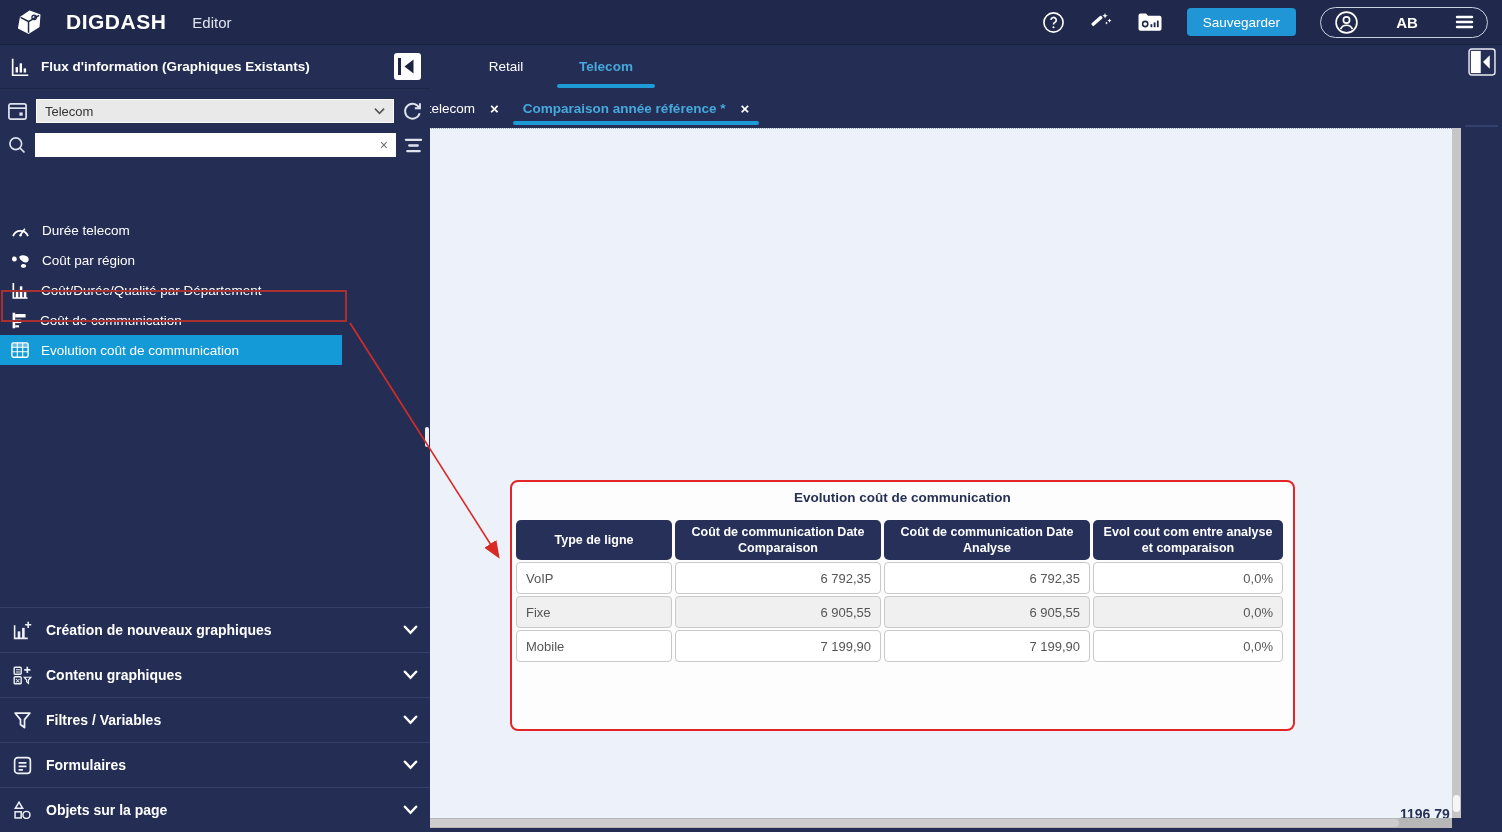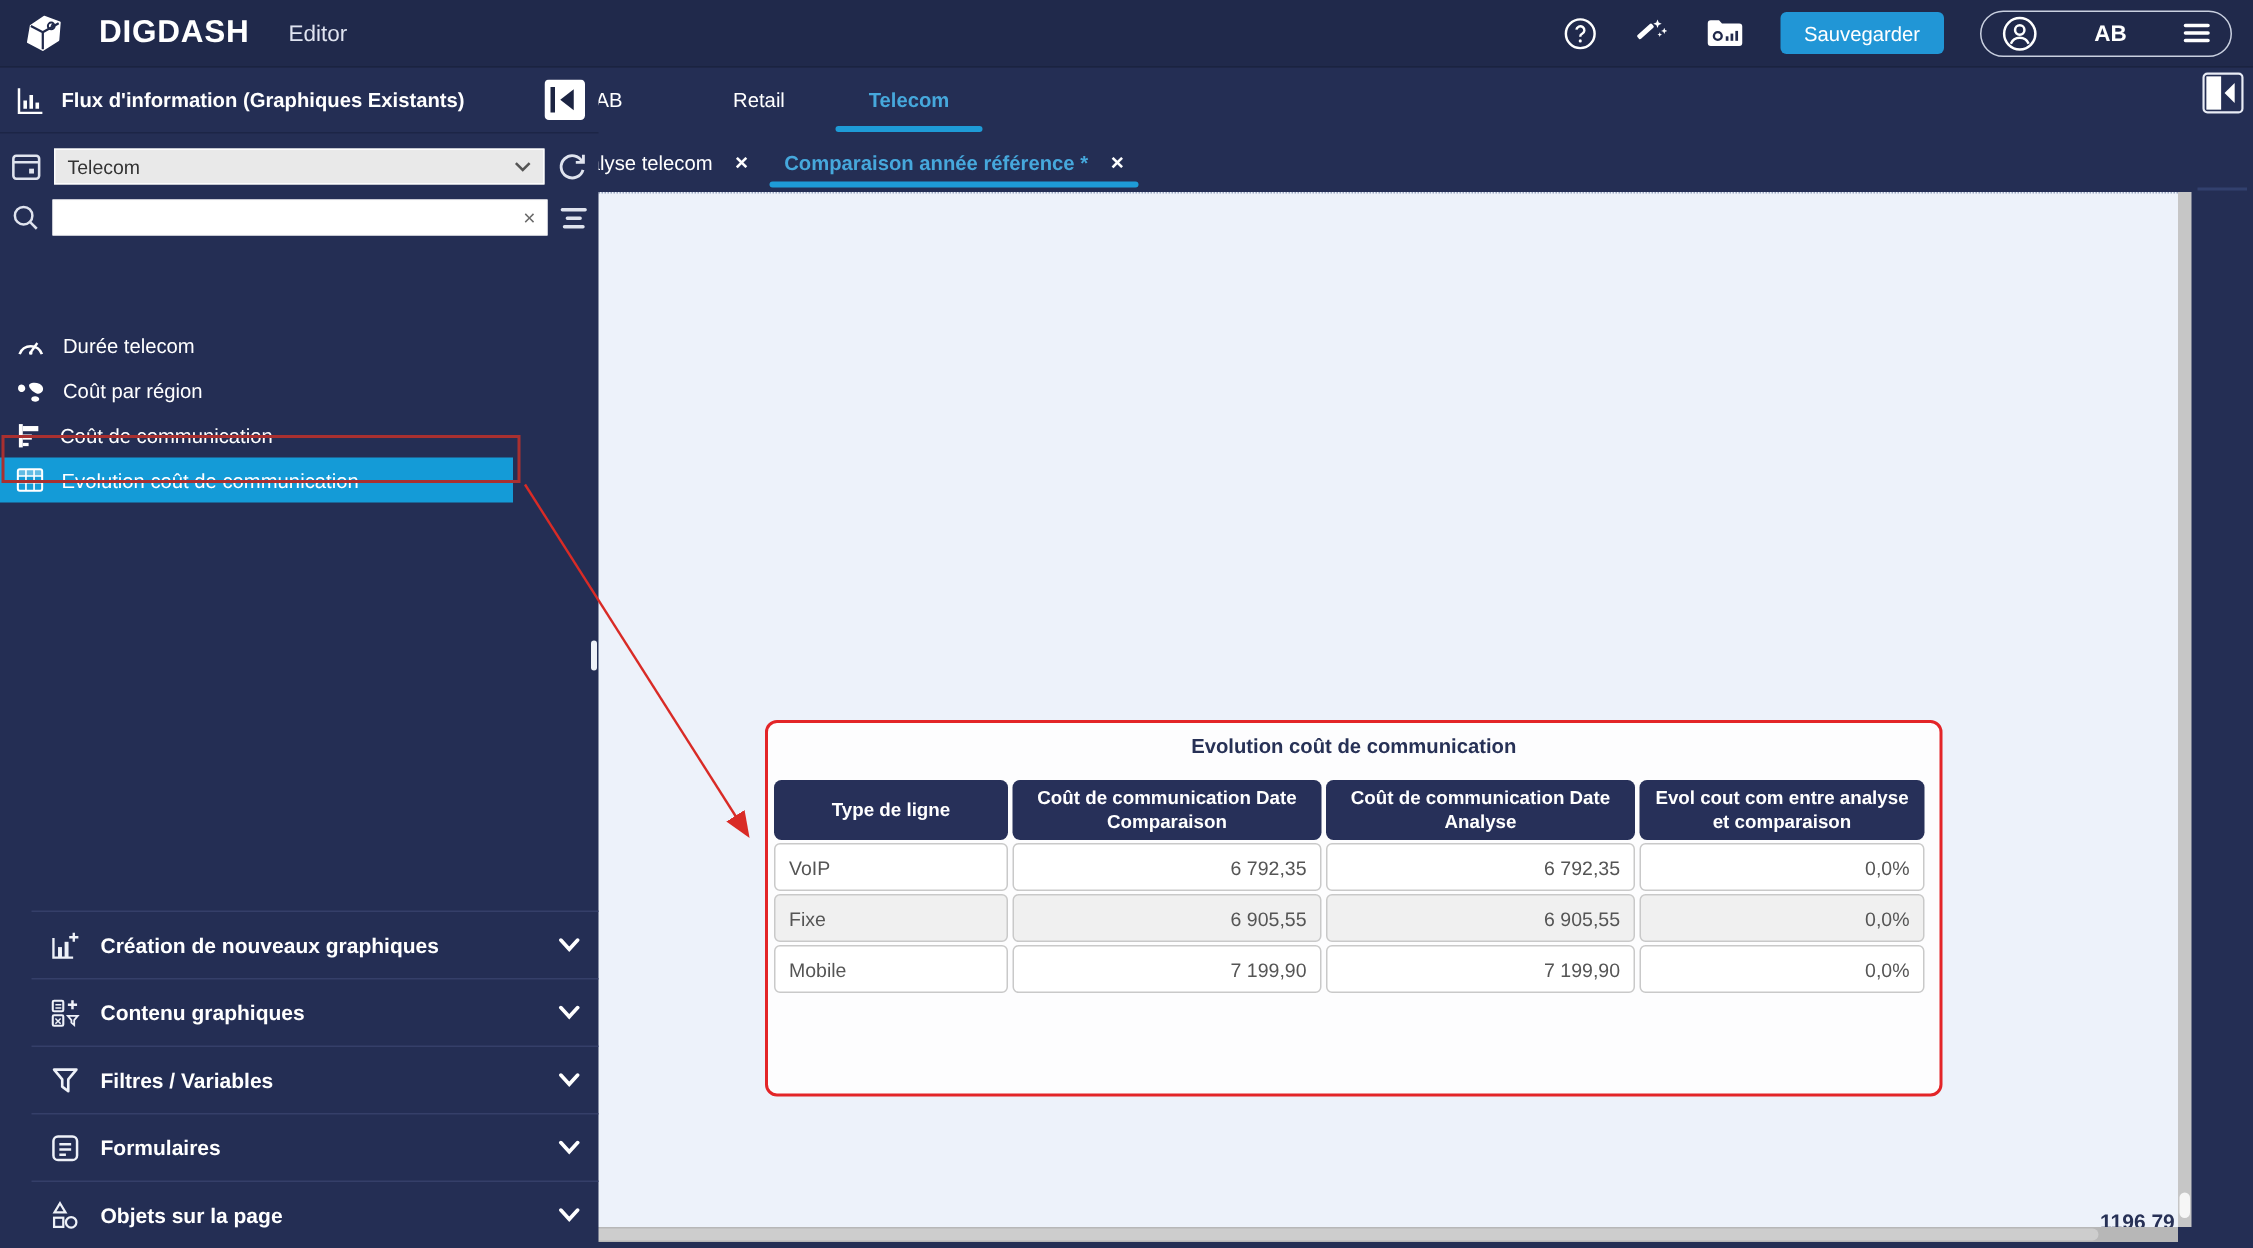--- a/index.html
+++ b/index.html
@@ -20,41 +20,41 @@
   .brand-suffix{color:#dfe3f0;font-size:15px;margin-left:4px;}
   .topbar-actions{margin-left:auto;display:flex;align-items:center;gap:24px;}
   .icon-btn{background:none;border:none;cursor:pointer;display:flex;align-items:center;}
   .save-btn{background:#2196d6;color:#fff;border:none;border-radius:4px;height:28px;
     padding:0 16px;font-size:13.5px;font-family:inherit;cursor:pointer;}
   .user-pill{display:flex;align-items:center;justify-content:space-between;gap:18px;
     border:1.5px solid #c9d0e0;border-radius:16px;height:31px;min-width:168px;padding:0 13px;cursor:pointer;}
   .user-initials{color:#fff;font-weight:bold;font-size:15px;}
 
   
-  .sidebar{position:absolute;left:0;top:45px;width:399px;bottom:0;background:#242e54;z-index:5;}
+  .sidebar{position:absolute;left:0;top:45px;width:430px;bottom:0;background:#242e54;z-index:5;}
   .sidebar-header{height:44px;display:flex;align-items:center;gap:10px;padding:0 9px;
     border-bottom:1px solid #1c2546;}
   .sidebar-title{flex:1;color:#fff;font-weight:bold;font-size:13.5px;}
   .collapse-btn{background:none;border:none;cursor:pointer;}
   .sb-row{display:flex;align-items:center;gap:8px;margin:10px 7px 0 7px;height:24px;}
   .select{flex:1;height:24px;background:#e9e9e9;border:1px solid #fcfcfc;display:flex;
     align-items:center;justify-content:space-between;padding:0 8px;font-size:13px;color:#333;cursor:pointer;}
   .search-box{flex:1;height:24px;background:#fff;border:1px solid #fcfcfc;display:flex;align-items:center;}
   .search-box input{flex:1;border:none;outline:none;font-size:13px;padding:0 7px;height:100%;
     font-family:inherit;background:transparent;}
   .clear-x{color:#6b6b6b;font-size:14px;padding:0 7px;cursor:pointer;line-height:1;}
   .flow-list{position:absolute;left:0;top:170px;right:0;list-style:none;}
   .flow-item{height:30px;display:flex;align-items:center;gap:11px;padding:0 10px;
     color:#fff;font-size:13.5px;cursor:pointer;}
   .flow-item.selected{background:#149bd7;width:342px;}
   .selection-ring{position:absolute;left:1px;top:245px;width:346px;height:32px;
     border:2px solid #a93030;pointer-events:none;z-index:6;}
   .sb-scroll-thumb{position:absolute;right:1px;top:382px;width:4px;height:20px;
     background:#eef1f8;border-radius:2px;}
-  .sidebar-sections{position:absolute;left:0;right:0;bottom:0;padding-left:21px;}
+  .sidebar-sections{position:absolute;left:0;right:0;bottom:0;}
   .sb-section{height:45px;display:flex;align-items:center;gap:13px;padding:0 12px;
     border-top:1px solid #353f69;color:#eef1f8;cursor:pointer;}
   .sb-section-label{flex:1;font-size:14px;font-weight:600;color:#fff;}
 
   
   .workspace{position:absolute;left:356px;top:45px;right:0;bottom:0;background:#242e54;}
   .tabs-top{position:absolute;left:0;top:0;height:43px;display:flex;}
   .tab-top{width:100px;height:100%;display:flex;align-items:center;justify-content:center;
     color:#fff;font-size:13.5px;position:relative;cursor:pointer;}
   .tab-top.active{color:#46a8dc;font-weight:bold;}
@@ -241,20 +241,31 @@
         <svg width="21" height="17" viewBox="0 0 24 18" fill="#fff">
           <path d="M2.5 6 C3.5 3.5 6.5 4 7.5 6 C8.5 8 7 10 5 10 C3 10 1.8 8 2.5 6 Z"></path>
           <path d="M11 4 C14 2 19.5 3 21 6 C22.5 9 19.5 12 16.5 11 C13.5 10 9.5 6 11 4 Z"></path>
           <path d="M13.5 13.5 C15.5 12.5 18.5 13.5 18.5 15.2 C18.5 17 15.5 17.8 13.8 17 C12 16.2 12 14.3 13.5 13.5 Z"></path>
         </svg>
       </span>
       <span>Coût par région</span>
     </li>
     <li class="flow-item">
       <span>
+        <svg width="20" height="19" viewBox="0 0 24 22" fill="none" stroke="#fff" stroke-width="2">
+          <path d="M4 2 V20 H21"></path>
+          <rect x="7" y="11" width="3" height="9" fill="#fff" stroke="none"></rect>
+          <rect x="11.8" y="6" width="3" height="14" fill="#fff" stroke="none"></rect>
+          <rect x="16.6" y="13" width="3" height="7" fill="#fff" stroke="none"></rect>
+        </svg>
+      </span>
+      <span>Coût/Durée/Qualité par Département</span>
+    </li>
+    <li class="flow-item">
+      <span>
         <svg width="19" height="19" viewBox="0 0 22 22" fill="#fff">
           <rect x="3" y="2" width="3" height="18"></rect>
           <rect x="6" y="3.5" width="12" height="4"></rect>
           <rect x="6" y="10" width="7" height="4"></rect>
           <rect x="6" y="16.5" width="4.5" height="2.5"></rect>
         </svg>
       </span>
       <span>Coût de communication</span>
     </li>
     <li class="flow-item selected">

